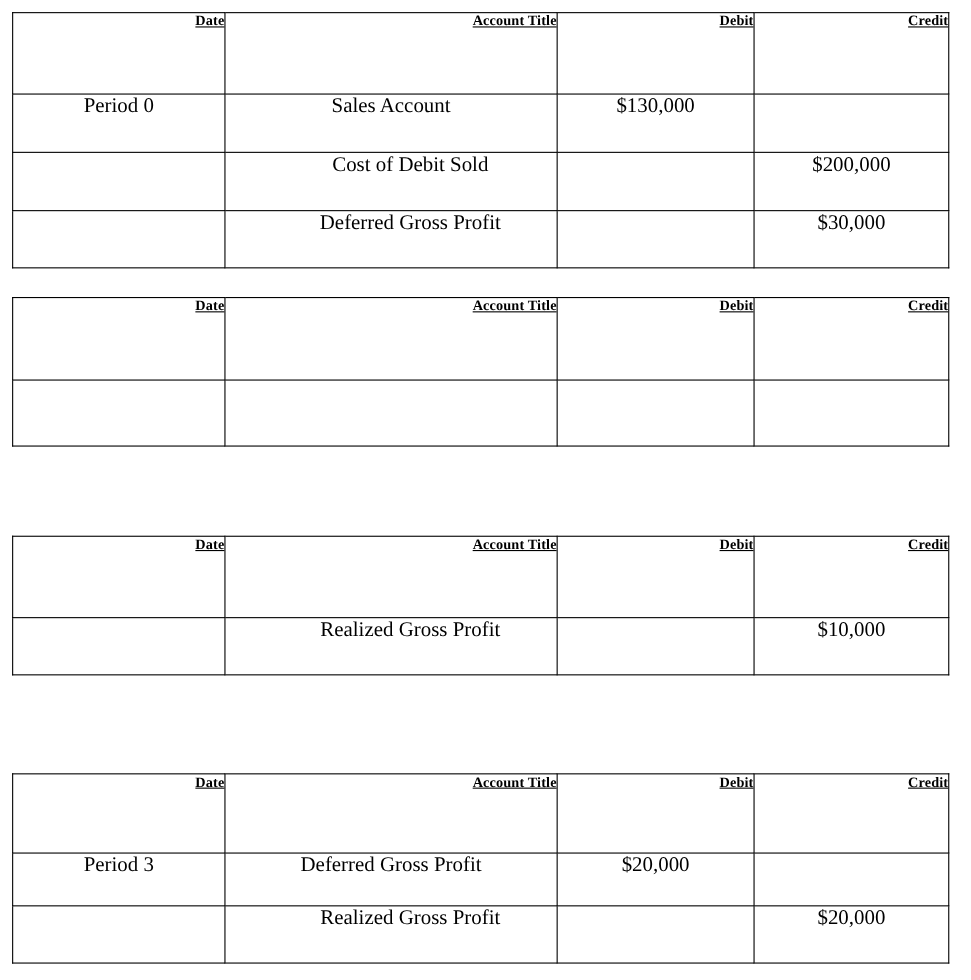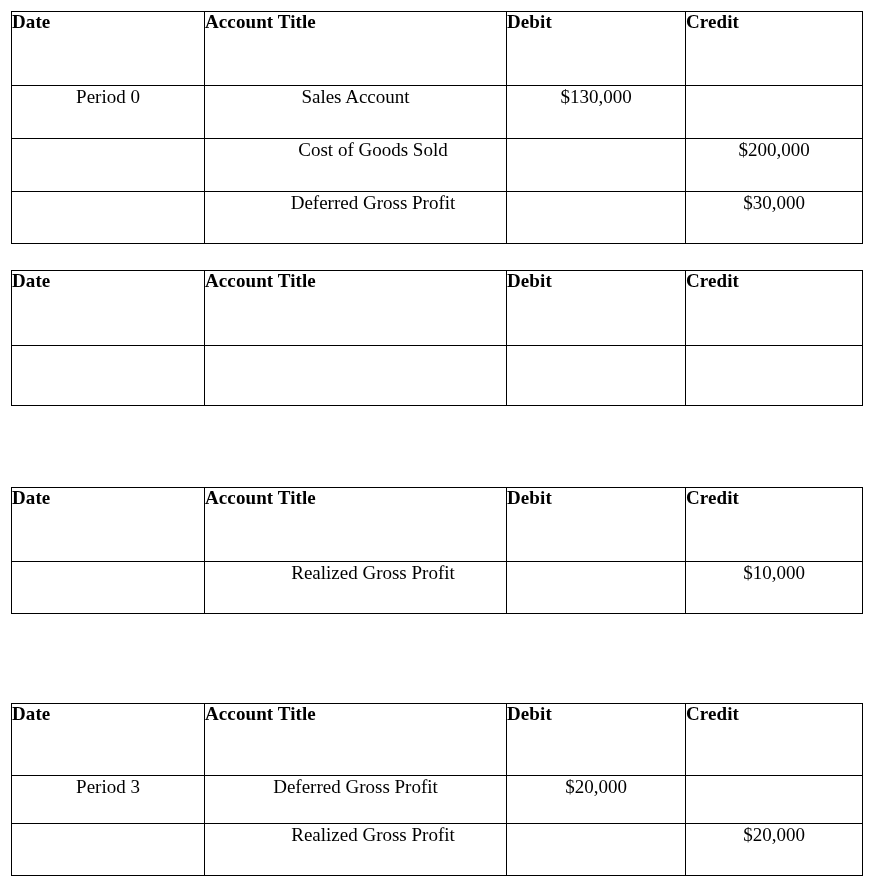--- a/index.html
+++ b/index.html
@@ -43,25 +43,26 @@
   col.col-date    { width: 193px; }
   col.col-account { width: 302px; }
   col.col-debit   { width: 179px; }
   col.col-credit  { width: 177px; }
 
   .hdr-row th {
     height: 73px;
   }
   .hdr-cell {
     font-weight: bold;
-    font-size: 19px;
-    text-align: left;
+    font-size: 13px;
+    text-align: right;
     padding-top: 12px;
     line-height: 1.1;
     letter-spacing: 0.1px;
+    text-decoration: underline;
   }
 
   .body-row td {
     height: 52px;
   }
   .cell {
     font-size: 19px;
     text-align: center;
     padding-top: 13px;
     padding-left: 9px;
@@ -113,21 +114,21 @@
     </thead>
     <tbody>
       <tr class="body-row">
         <td class="cell">Period 0</td>
         <td class="cell">Sales Account</td>
         <td class="cell">$130,000</td>
         <td class="cell"></td>
       </tr>
       <tr class="body-row">
         <td class="cell"></td>
-        <td class="cell indent">Cost of Goods Sold</td>
+        <td class="cell indent">Cost of Debit Sold</td>
         <td class="cell"></td>
         <td class="cell">$200,000</td>
       </tr>
       <tr class="body-row tall">
         <td class="cell"></td>
         <td class="cell indent">Deferred Gross Profit</td>
         <td class="cell"></td>
         <td class="cell">$30,000</td>
       </tr>
     </tbody>

